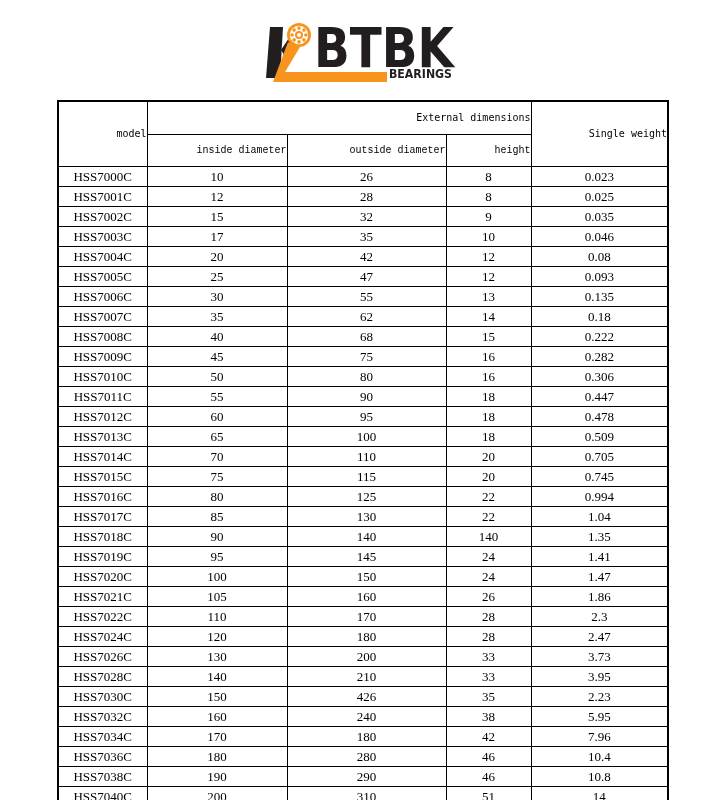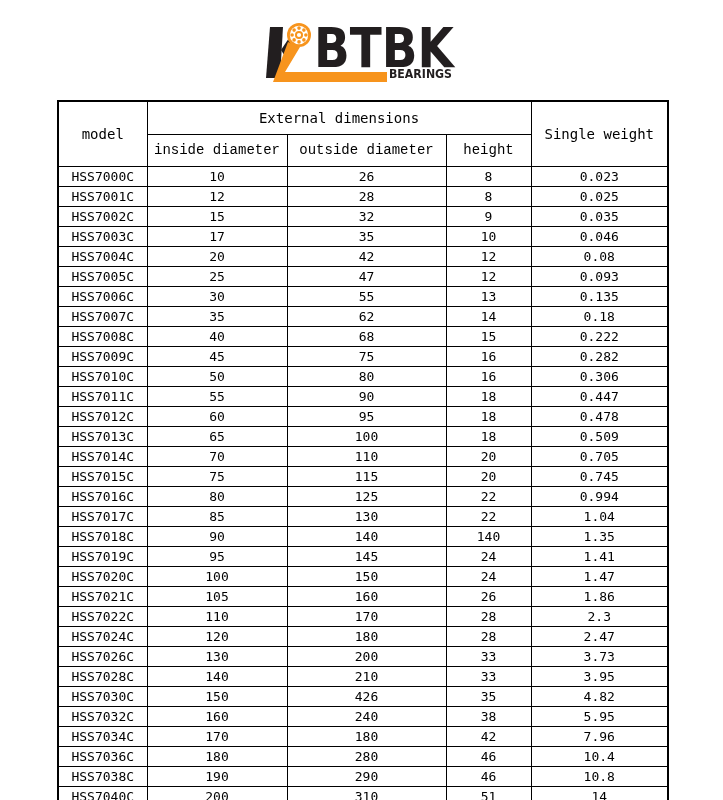--- a/index.html
+++ b/index.html
@@ -43,24 +43,24 @@
   }
   .spec-table th, .spec-table td {
     border: 1px solid #000;
     text-align: center;
     vertical-align: middle;
     padding: 0;
     font-weight: normal;
     white-space: nowrap;
     overflow: hidden;
   }
-  .spec-table th { font-size: 14px; }
+  .spec-table th { font-size: 10px; text-align: right; }
   .spec-table thead tr.h1 { height: 33px; }
   .spec-table thead tr.h2 { height: 32px; font-family: Liberation Mono, monospace; }
-  .spec-table tbody tr { height: 19px; }
+  .spec-table tbody tr { height: 19px; font-family: Liberation Serif, serif; }
   .spec-table td { font-size: 13px; line-height: 19px; }
 
   col.c-model   { width: 89px;  }
   col.c-inside  { width: 140px; }
   col.c-outside { width: 159px; }
   col.c-height  { width: 85px;  }
   col.c-weight  { width: 137px; }
 </style>
 </head>
 <body>
@@ -296,21 +296,21 @@
         <td>140</td>
         <td>210</td>
         <td>33</td>
         <td>3.95</td>
       </tr>
       <tr>
         <td>HSS7030C</td>
         <td>150</td>
         <td>426</td>
         <td>35</td>
-        <td>4.82</td>
+        <td>2.23</td>
       </tr>
       <tr>
         <td>HSS7032C</td>
         <td>160</td>
         <td>240</td>
         <td>38</td>
         <td>5.95</td>
       </tr>
       <tr>
         <td>HSS7034C</td>

